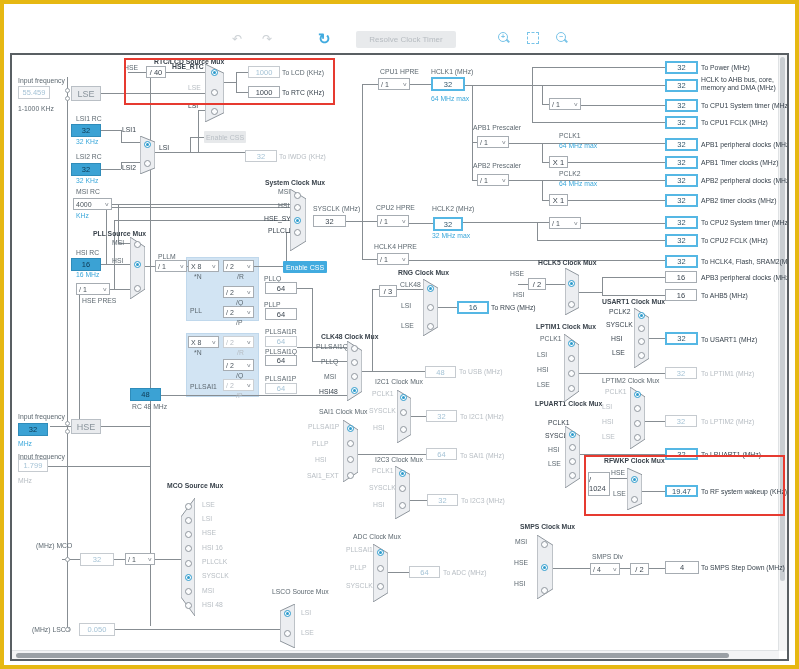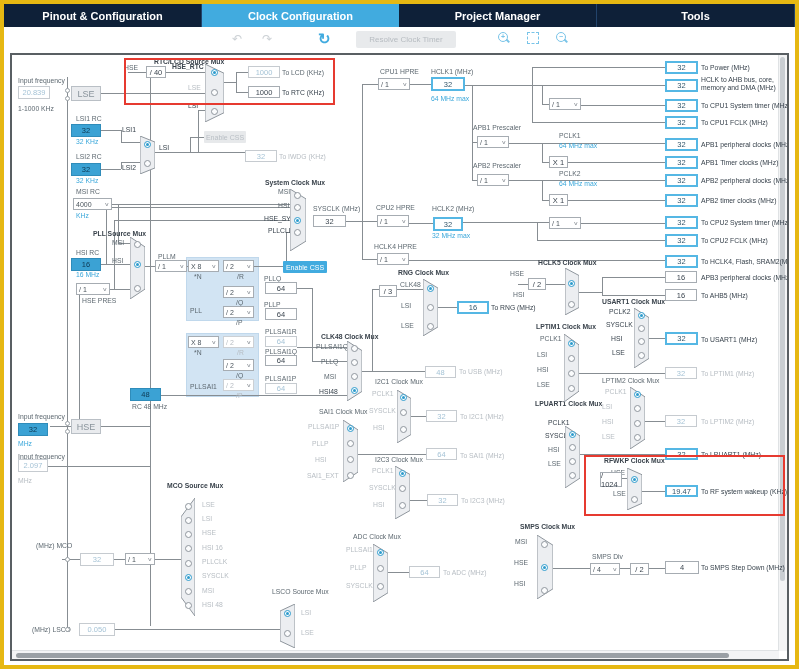--- a/index.html
+++ b/index.html
@@ -46,26 +46,20 @@
   .vscroll{position:absolute;right:0;top:0;bottom:8px;width:8px;background:#f3f4f5;border-left:1px solid #dfe2e4;}
   .vthumb{position:absolute;left:1px;top:2px;width:5px;height:88%;background:#c9ced2;border-radius:3px;}
   .hscroll{position:absolute;left:0;right:8px;bottom:0;height:8px;background:#f3f4f5;border-top:1px solid #dfe2e4;}
   .hthumb{position:absolute;left:4px;bottom:1px;height:5px;width:93%;background:#9aa0a5;border-radius:3px;}
 </style>
 </head>
 <body>
 
 <div class="page">
   <div class="inner">
-    <div class="tabbar">
-      <div class="tab">Pinout &amp; Configuration</div>
-      <div class="tab active">Clock Configuration</div>
-      <div class="tab">Project Manager</div>
-      <div class="tab">Tools</div>
-    </div>
     <div class="toolbar">
       <span class="uicon" style="left:228px;top:6px">↶</span>
       <span class="uicon" style="left:258px;top:6px">↷</span>
       <span class="ricon" style="left:314px;top:4px">↻</span>
       <div class="btnResolve" style="left:352px;top:4px;width:100px;height:17px">Resolve Clock Timer</div>
       <span class="mag" style="left:494px;top:5px">
           <span class="lens">+</span>
           <span class="handle"></span>
         </span>
       <span class="fit" style="left:523px;top:5px"></span>
@@ -338,33 +332,33 @@
         <div class="lbl d" style="position: absolute; left: 689px; top: 64px;">To CPU1 FCLK (MHz)</div>
         <div class="lbl d" style="position: absolute; left: 689px; top: 86px;">APB1 peripheral clocks (MHz)</div>
         <div class="lbl d" style="position: absolute; left: 689px; top: 104px;">APB1 Timer clocks (MHz)</div>
         <div class="lbl d" style="position: absolute; left: 689px; top: 122px;">APB2 peripheral clocks (MHz)</div>
         <div class="lbl d" style="position: absolute; left: 689px; top: 142px;">APB2 timer clocks (MHz)</div>
         <div class="lbl d" style="position: absolute; left: 689px; top: 164px;">To CPU2 System timer (MHz)</div>
         <div class="lbl d" style="position: absolute; left: 689px; top: 182px;">To CPU2 FCLK (MHz)</div>
         <div class="lbl d" style="position: absolute; left: 689px; top: 203px;">To HCLK4, Flash, SRAM2(MHz)</div>
         <div class="lbl d" style="position: absolute; left: 689px; top: 219px;">APB3 peripheral clocks (MHz)</div>
         <div class="lbl d" style="position: absolute; left: 689px; top: 237px;">To AHB5 (MHz)</div>
-        <div class="box gy" style="position: absolute; left: 6px; top: 31px; width: 32px; height: 13px;">20.839</div>
+        <div class="box gy" style="position: absolute; left: 6px; top: 31px; width: 32px; height: 13px;">55.459</div>
         <div class="box chip" style="position: absolute; left: 59px; top: 31px; width: 30px; height: 15px;">LSE</div>
         <div class="box " style="position: absolute; left: 134px; top: 11px; width: 20px; height: 12px;">/ 40</div>
         <div class="box gy" style="position: absolute; left: 236px; top: 11px; width: 32px; height: 12px;">1000</div>
         <div class="box " style="position: absolute; left: 236px; top: 31px; width: 32px; height: 12px;">1000</div>
         <div class="box bf" style="position: absolute; left: 59px; top: 69px; width: 30px; height: 13px;">32</div>
         <div class="box bf" style="position: absolute; left: 59px; top: 108px; width: 30px; height: 13px;">32</div>
         <div class="box gy" style="position: absolute; left: 233px; top: 95px; width: 32px; height: 12px;">32</div>
         <div class="box bf" style="position: absolute; left: 59px; top: 203px; width: 30px; height: 13px;">16</div>
         <div class="box bf" style="position: absolute; left: 118px; top: 333px; width: 31px; height: 13px;">48</div>
         <div class="box bf" style="position: absolute; left: 6px; top: 368px; width: 30px; height: 13px;">32</div>
         <div class="box chip" style="position: absolute; left: 59px; top: 364px; width: 30px; height: 15px;">HSE</div>
-        <div class="box gy" style="position: absolute; left: 6px; top: 404px; width: 30px; height: 13px;">2.097</div>
+        <div class="box gy" style="position: absolute; left: 6px; top: 404px; width: 30px; height: 13px;">1.799</div>
         <div class="box " style="position: absolute; left: 301px; top: 160px; width: 33px; height: 12px;">32</div>
         <div class="box bb" style="position: absolute; left: 419px; top: 22px; width: 34px; height: 14px;">32</div>
         <div class="box bb" style="position: absolute; left: 421px; top: 162px; width: 30px; height: 14px;">32</div>
         <div class="box " style="position: absolute; left: 253px; top: 227px; width: 32px; height: 12px;">64</div>
         <div class="box " style="position: absolute; left: 253px; top: 253px; width: 32px; height: 12px;">64</div>
         <div class="box gy" style="position: absolute; left: 253px; top: 281px; width: 32px; height: 11px;">64</div>
         <div class="box " style="position: absolute; left: 253px; top: 300px; width: 32px; height: 11px;">64</div>
         <div class="box gy" style="position: absolute; left: 253px; top: 328px; width: 32px; height: 11px;">64</div>
         <div class="box " style="position: absolute; left: 537px; top: 101px; width: 19px; height: 12px;">X 1</div>
         <div class="box " style="position: absolute; left: 537px; top: 139px; width: 19px; height: 12px;">X 1</div>
@@ -375,21 +369,21 @@
         <div class="box gy" style="position: absolute; left: 414px; top: 355px; width: 31px; height: 12px;">32</div>
         <div class="box gy" style="position: absolute; left: 414px; top: 393px; width: 31px; height: 12px;">64</div>
         <div class="box gy" style="position: absolute; left: 415px; top: 439px; width: 31px; height: 12px;">32</div>
         <div class="box gy" style="position: absolute; left: 397px; top: 511px; width: 31px; height: 12px;">64</div>
         <div class="box gy" style="position: absolute; left: 68px; top: 498px; width: 34px; height: 13px;">32</div>
         <div class="box gy" style="position: absolute; left: 67px; top: 568px; width: 36px; height: 13px;">0.050</div>
         <div class="box bb" style="position: absolute; left: 653px; top: 277px; width: 33px; height: 13px;">32</div>
         <div class="box gy" style="position: absolute; left: 653px; top: 312px; width: 32px; height: 12px;">32</div>
         <div class="box gy" style="position: absolute; left: 653px; top: 360px; width: 32px; height: 12px;">32</div>
         <div class="box bb" style="position: absolute; left: 653px; top: 393px; width: 33px; height: 12px;">32</div>
-        <div class="box " style="position: absolute; left: 576px; top: 417px; width: 22px; height: 15px; margin-left: 12px;">/ 1024</div>
+        <div class="box " style="position: absolute; left: 576px; top: 417px; width: 22px; height: 24px;">/ 1024</div>
         <div class="box bb" style="position: absolute; left: 653px; top: 430px; width: 33px; height: 12px;">19.47</div>
         <div class="box " style="position: absolute; left: 618px; top: 508px; width: 19px; height: 12px;">/ 2</div>
         <div class="box " style="position: absolute; left: 653px; top: 506px; width: 34px; height: 13px;">4</div>
         <div class="box bb" style="position: absolute; left: 653px; top: 6px; width: 33px; height: 13px;">32</div>
         <div class="box bb" style="position: absolute; left: 653px; top: 24px; width: 33px; height: 13px;">32</div>
         <div class="box bb" style="position: absolute; left: 653px; top: 44px; width: 33px; height: 13px;">32</div>
         <div class="box bb" style="position: absolute; left: 653px; top: 61px; width: 33px; height: 13px;">32</div>
         <div class="box bb" style="position: absolute; left: 653px; top: 83px; width: 33px; height: 13px;">32</div>
         <div class="box bb" style="position: absolute; left: 653px; top: 101px; width: 33px; height: 13px;">32</div>
         <div class="box bb" style="position: absolute; left: 653px; top: 119px; width: 33px; height: 13px;">32</div>

